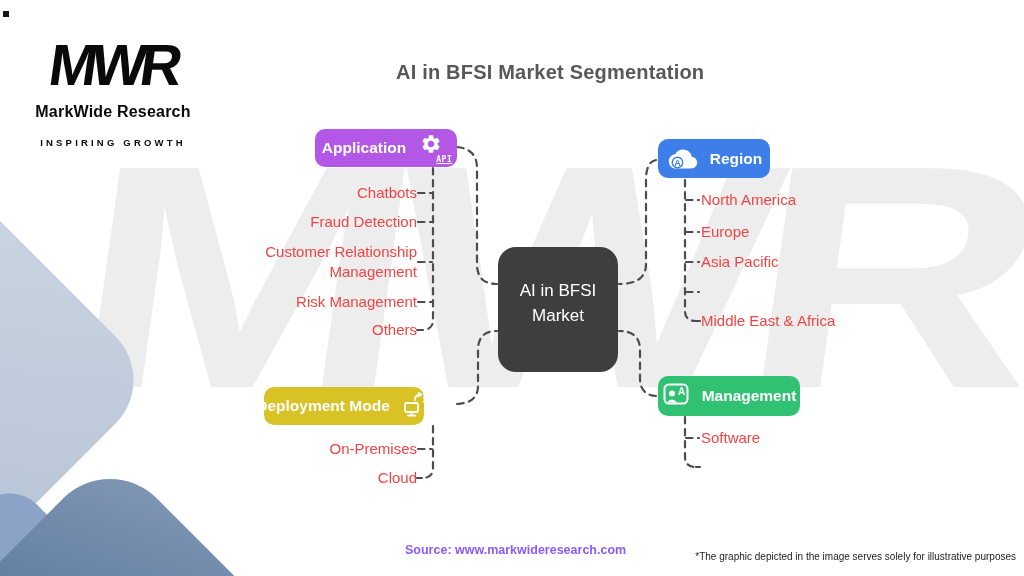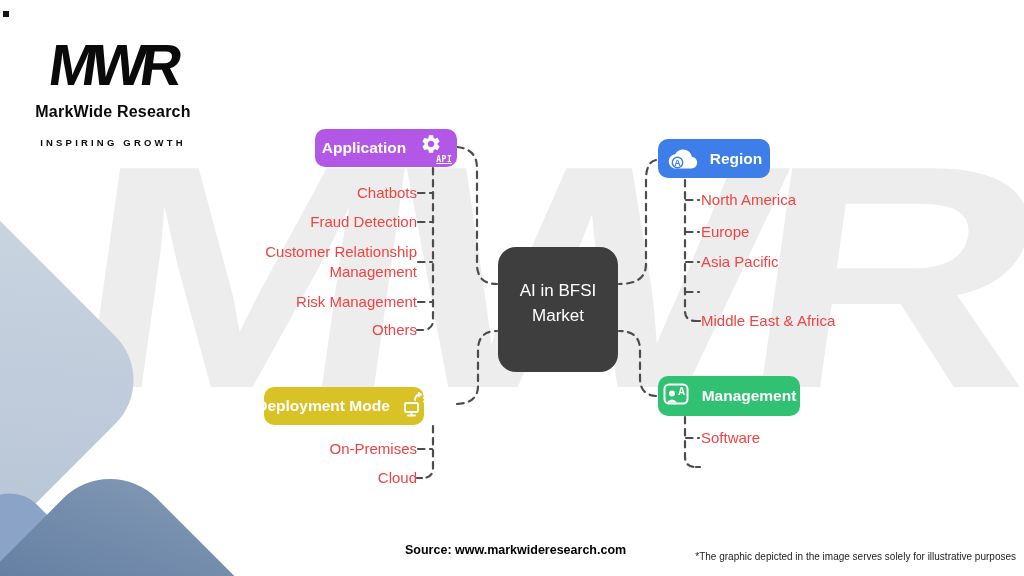--- a/index.html
+++ b/index.html
@@ -62,41 +62,42 @@
     font-weight:800; letter-spacing:0.5px; color:#fff; font-family:"DejaVu Sans Mono", monospace;text-decoration:underline; }
   .cloud-a { width:32px; height:26px; }
 
   
   .item { position:absolute; z-index:3; font-size:15px; color:#ef4444; line-height:20px; }
   .item.left-col  { right:607px; width:260px; text-align:right; }
   .item.right-col { left:701px;  width:270px; text-align:left; }
 
   
   .source { position:absolute; left:405px; top:543px; z-index:3; font-size:12.5px;
-    font-weight:700; color:#000000; }
+    font-weight:700; color:#8b5cf6; }
   .disclaimer { position:absolute; right:8px; top:551px; z-index:3; font-size:10px;
     color:#1c1c1c; }
 </style>
 </head>
 <body>
 
 <div class="canvas">
 
   <div class="watermark">MWR</div>
   <div class="diamond diamond1"></div>
   <div class="diamond diamond3"></div>
   <div class="diamond diamond2"></div>
   <div class="corner-dot"></div>
 
   <div class="logo">
     <div class="logo-monogram">MWR</div>
     <div class="logo-name">MarkWide Research</div>
     <div class="logo-tagline">INSPIRING GROWTH</div>
   </div>
 
+  <div class="title">AI in BFSI Market Segmentation</div>
 
   <svg class="connectors" width="1024" height="576" viewBox="0 0 1024 576">
 
     <path d="M 457 147 Q 477 149 477 168 L 477 264 Q 477 284 497 284"></path>
     <path d="M 656 160 Q 646 162 646 180 L 646 264 Q 646 284 619 284"></path>
     <path d="M 457 404 Q 478 403 478 386 L 478 350 Q 478 331 497 331"></path>
     <path d="M 656 396 Q 640 395 640 378 L 640 350 Q 640 331 619 331"></path>
 
     <path d="M 433 168 L 433 320 Q 433 330 422 330"></path>
     <path d="M 418 193 L 432 193"></path>

